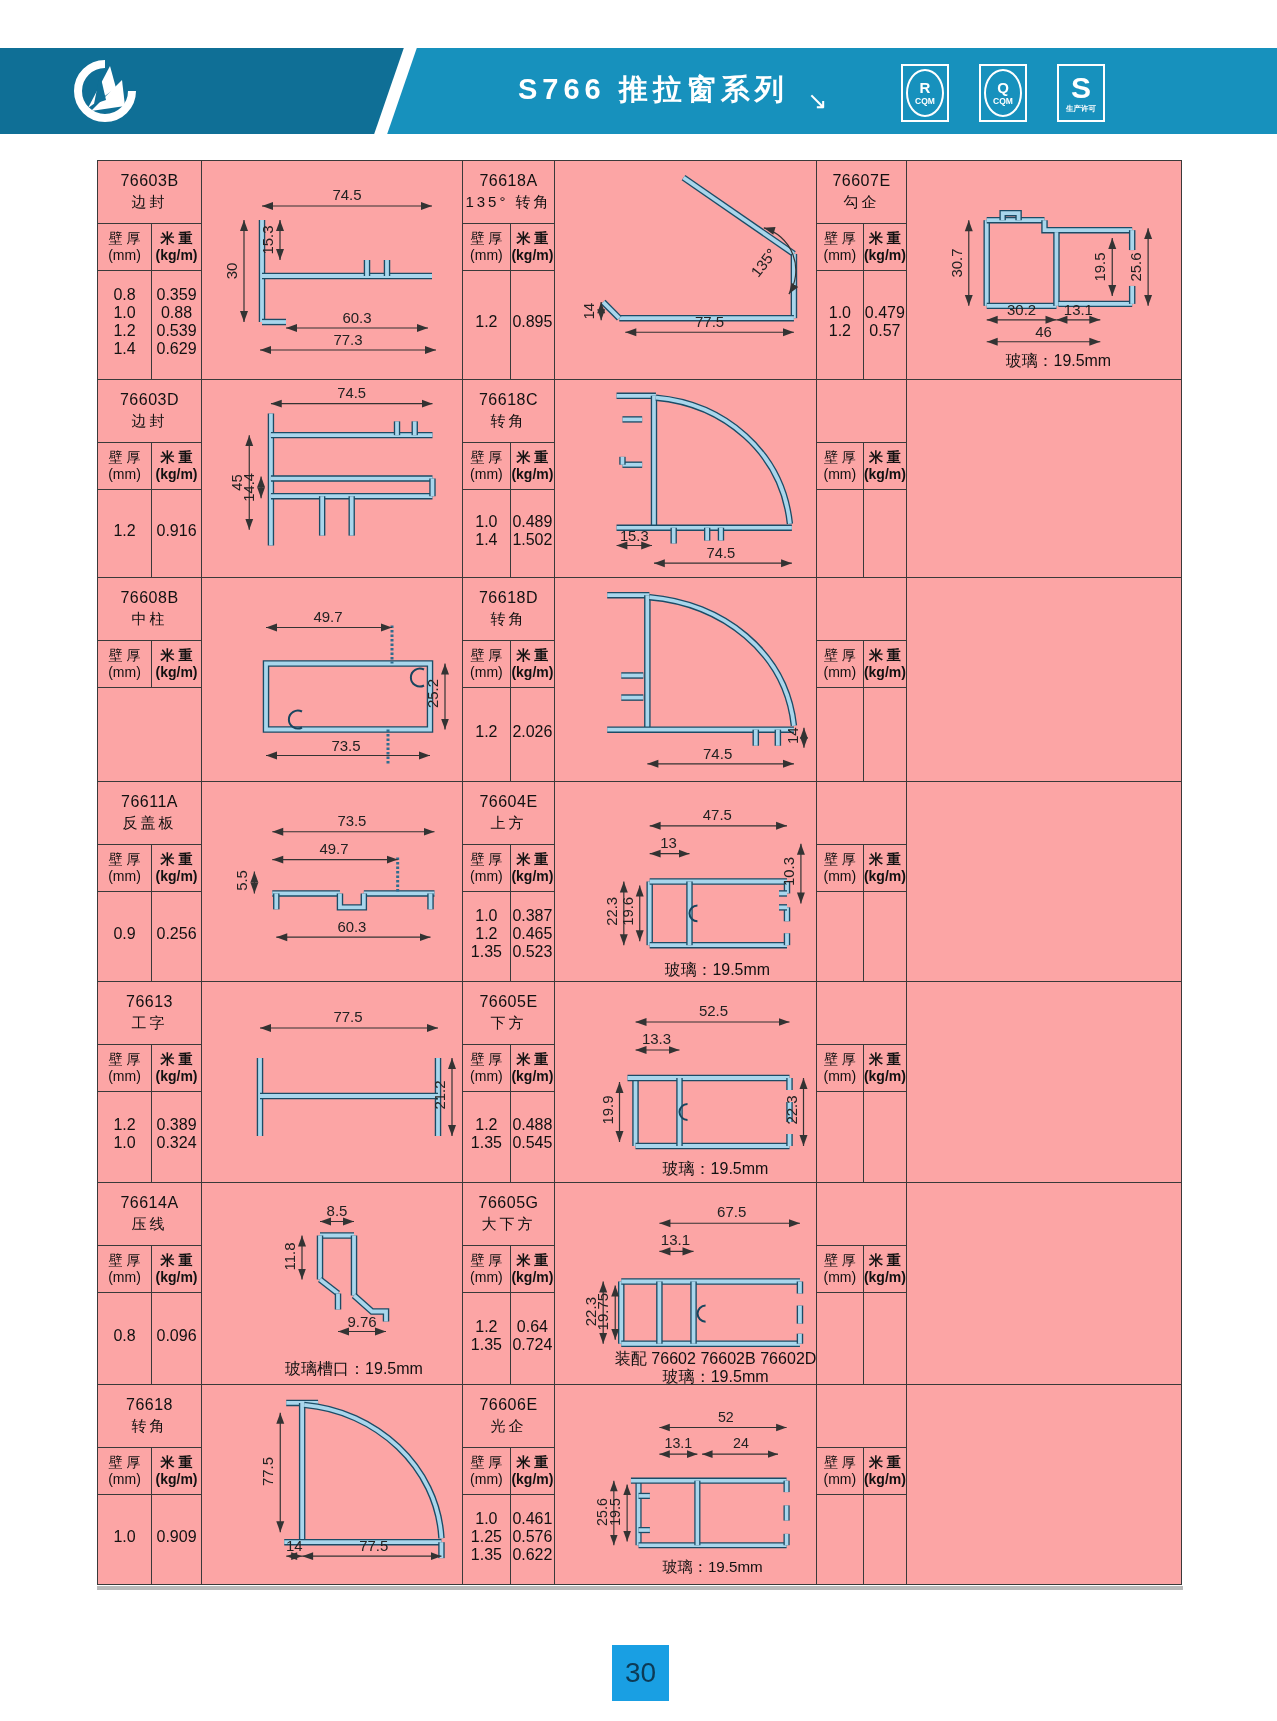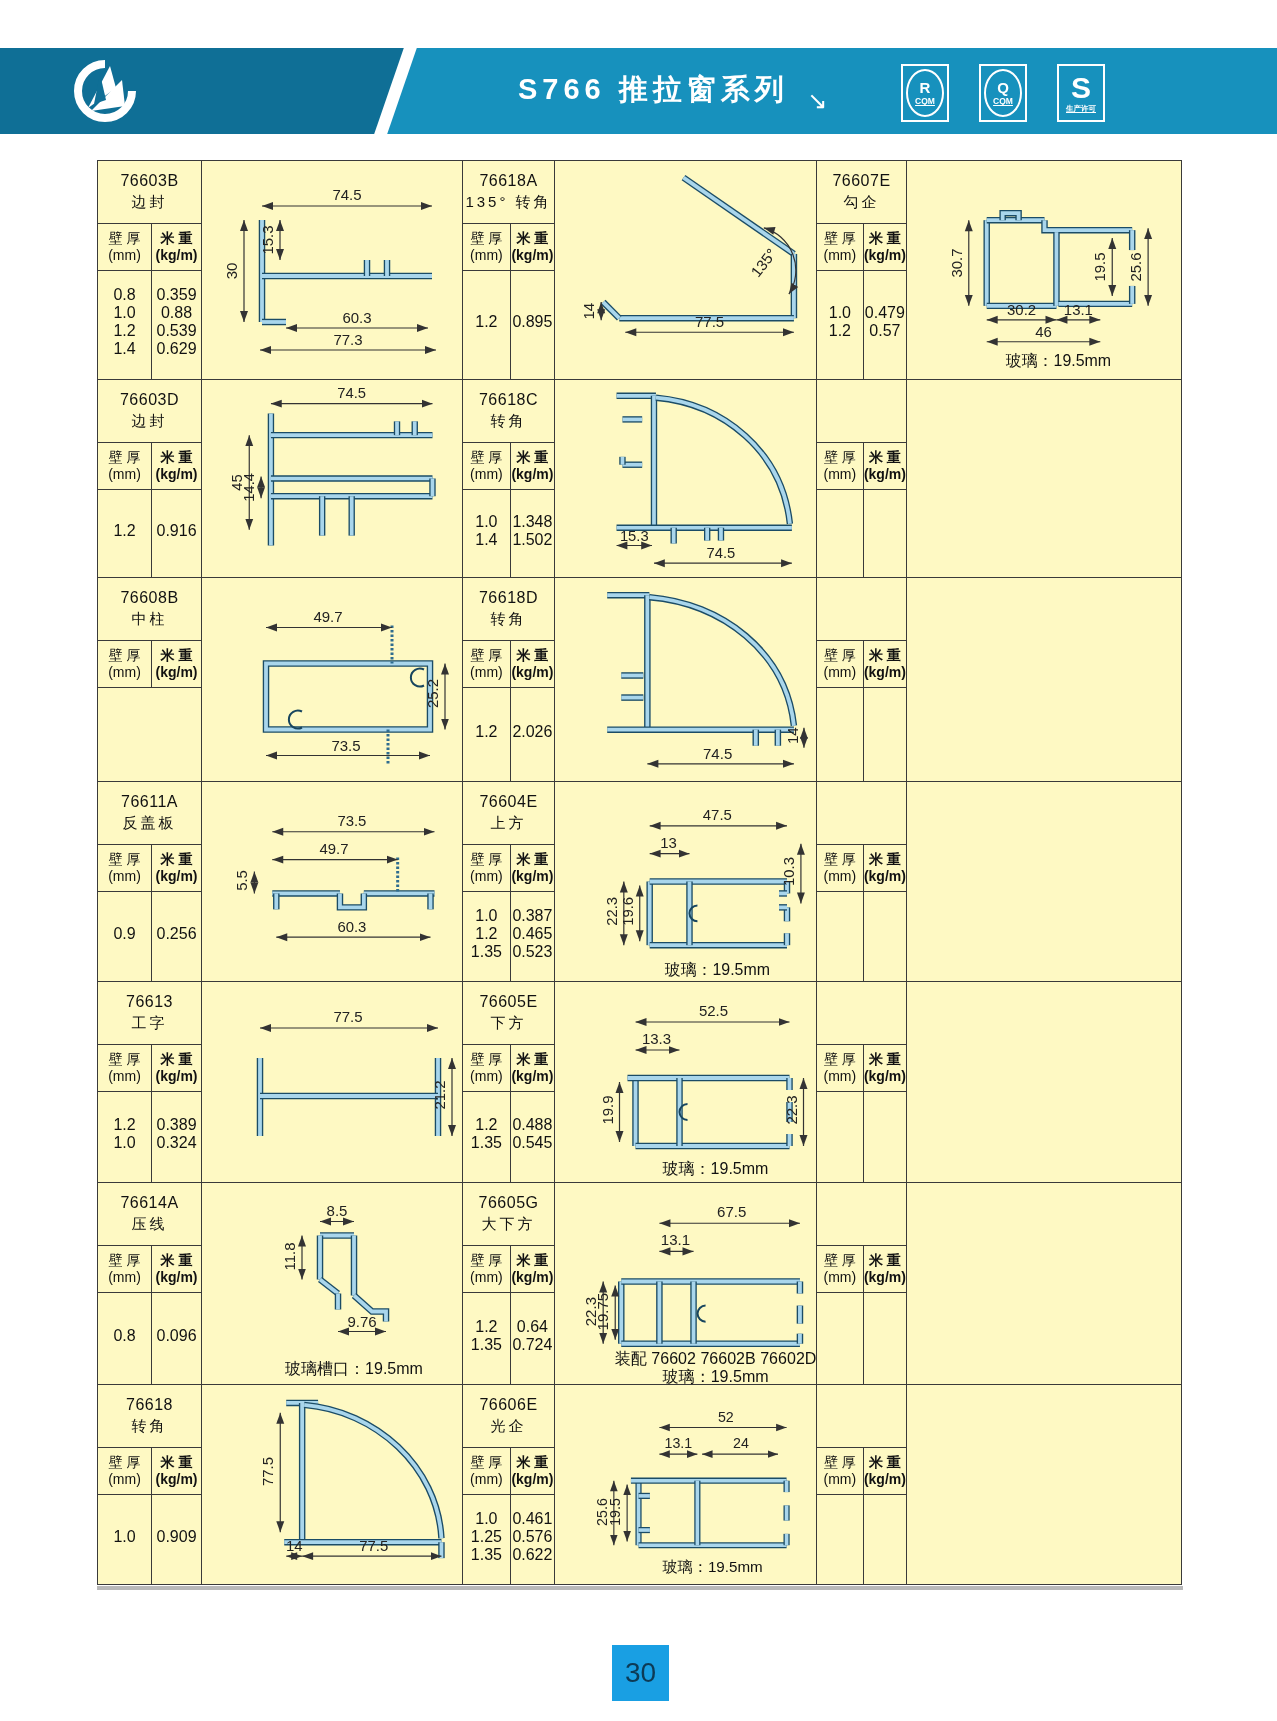--- a/index.html
+++ b/index.html
@@ -15,26 +15,26 @@
   .co-cn{font-size:33px;font-weight:700;letter-spacing:10px;line-height:1.1;}
   .co-en{font-size:15px;font-weight:700;letter-spacing:1.5px;margin-top:2px;}
   .series{position:absolute;left:518px;top:22px;color:#fff;white-space:nowrap;}
   .series-title{font-size:29px;font-weight:700;letter-spacing:5px;}
   .series-arrow{display:inline-block;font-size:24px;margin-left:14px;transform:translateY(10px);}
   .badges{position:absolute;right:172px;top:16px;display:flex;gap:30px;}
   .badge{width:48px;height:58px;border:2px solid #fff;box-sizing:border-box;position:relative;color:#fff;}
   .badge-oval{position:absolute;inset:3px;border:2px solid #fff;border-radius:50%;
               display:flex;flex-direction:column;align-items:center;justify-content:center;}
   .badge-top{font-size:15px;font-weight:700;line-height:1;}
-  .badge-bot{font-size:8.5px;font-weight:700;line-height:1;margin-top:2px;text-decoration:underline;}
+  .badge-bot{font-size:8.5px;font-weight:700;line-height:1;margin-top:2px;}
   .badge.qs .badge-oval{border:none;}
   .badge.qs .badge-top{font-size:30px;font-weight:700;}
   .badge.qs .badge-bot{font-size:7.5px;}
   
-  .ptable{position:absolute;left:97px;top:160px;width:1083px;border:1px solid #3a3a3a;background:#fef9c3;}
+  .ptable{position:absolute;left:97px;top:160px;width:1083px;border:1px solid #3a3a3a;background:#fca5a5;}
   .ptable::after{content:"";position:absolute;left:-1px;right:-2px;bottom:-6px;height:4px;background:#b9b9b9;}
   .trow{display:flex;}
   .trow + .trow{border-top:1px solid #3a3a3a;}
   .cell{box-sizing:border-box;overflow:hidden;flex-shrink:0;}
   .cell + .cell{border-left:1px solid #3a3a3a;}
   .info{display:flex;flex-direction:column;}
   .code-box{height:62px;border-bottom:1px solid #3a3a3a;display:flex;flex-direction:column;
             align-items:center;justify-content:center;gap:3px;}
   .code{font-size:16px;color:#111;letter-spacing:.5px;}
   .pname{font-size:15px;color:#111;letter-spacing:3px;}
@@ -362,21 +362,21 @@
               <div>米 重</div>
               <div>(kg/m)</div>
             </div>
           </div>
           <div class="val-box">
             <div class="vcol">
               <div>1.0</div>
               <div>1.4</div>
             </div>
             <div class="vcol">
-              <div>1.348</div>
+              <div>0.489</div>
               <div>1.502</div>
             </div>
           </div>
         </div>
         <div class="cell draw" style="width: 262px;">
           <svg viewBox="0 0 260 200" preserveAspectRatio="xMidYMid meet">
             <defs>
               <marker id="arE_e" markerWidth="12" markerHeight="10" refX="11" refY="5" orient="auto" markerUnits="userSpaceOnUse">
                 <path d="M0,1 L11,5 L0,9 Z" fill="#333"></path>
               </marker>

